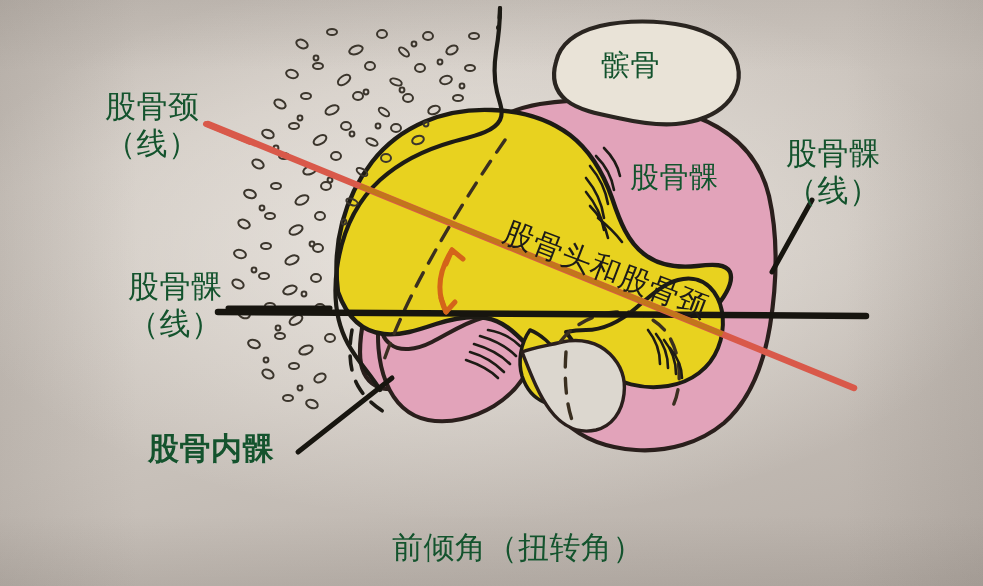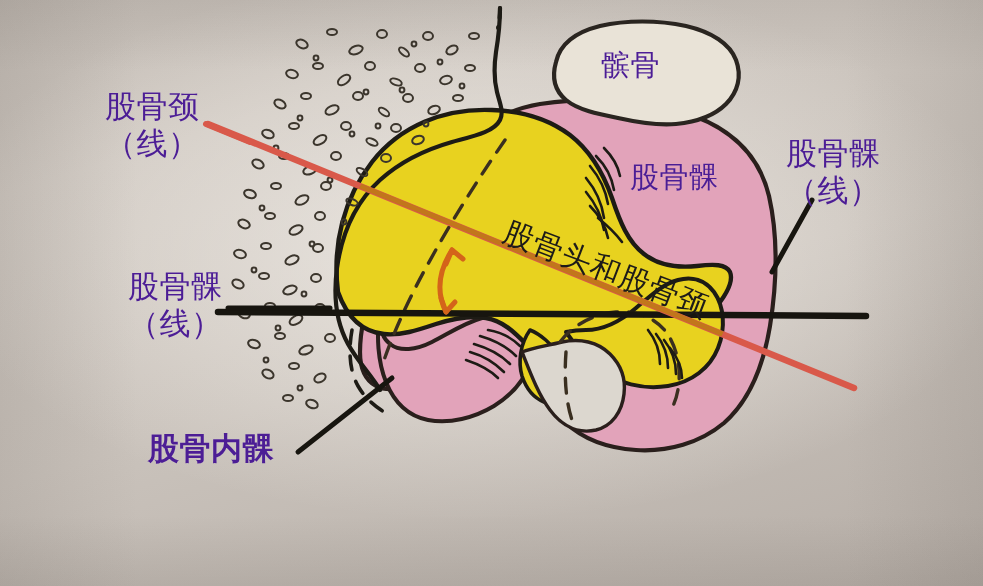--- a/index.html
+++ b/index.html
@@ -33,21 +33,21 @@
   }
   svg.layer {
     position: absolute;
     left: 0;
     top: 0;
     width: 983px;
     height: 586px;
   }
   .lbl {
     position: absolute;
-    color: #4c1d95;
+    color: #14532d;
     line-height: 1.18;
     white-space: pre;
     letter-spacing: 0.5px;
     text-shadow: 0 0 1px rgba(255,255,255,0.25);
   }
   .lbl-1 { font-size: 31px; }
   .lbl-2 { font-size: 29px; }
   .lbl-cap { font-size: 31px; }
   .rot-band {
     position: absolute;
@@ -383,15 +383,16 @@
 
   <div class="lbl lbl-1" style="left:786px; top:135px;">股骨髁
 （线）</div>
 
   <div class="lbl lbl-2" style="left:630px; top:160px;">股骨髁</div>
 
   <div class="lbl lbl-2" style="left:601px; top:48px;">髌骨</div>
 
   <div class="rot-band" style="left:512px; top:212px; transform: rotate(21deg);">股骨头和股骨颈</div>
 
+  <div class="lbl lbl-cap" style="left:392px; top:529px;">前倾角（扭转角）</div>
 
 
 </div>
 
 </body></html>

